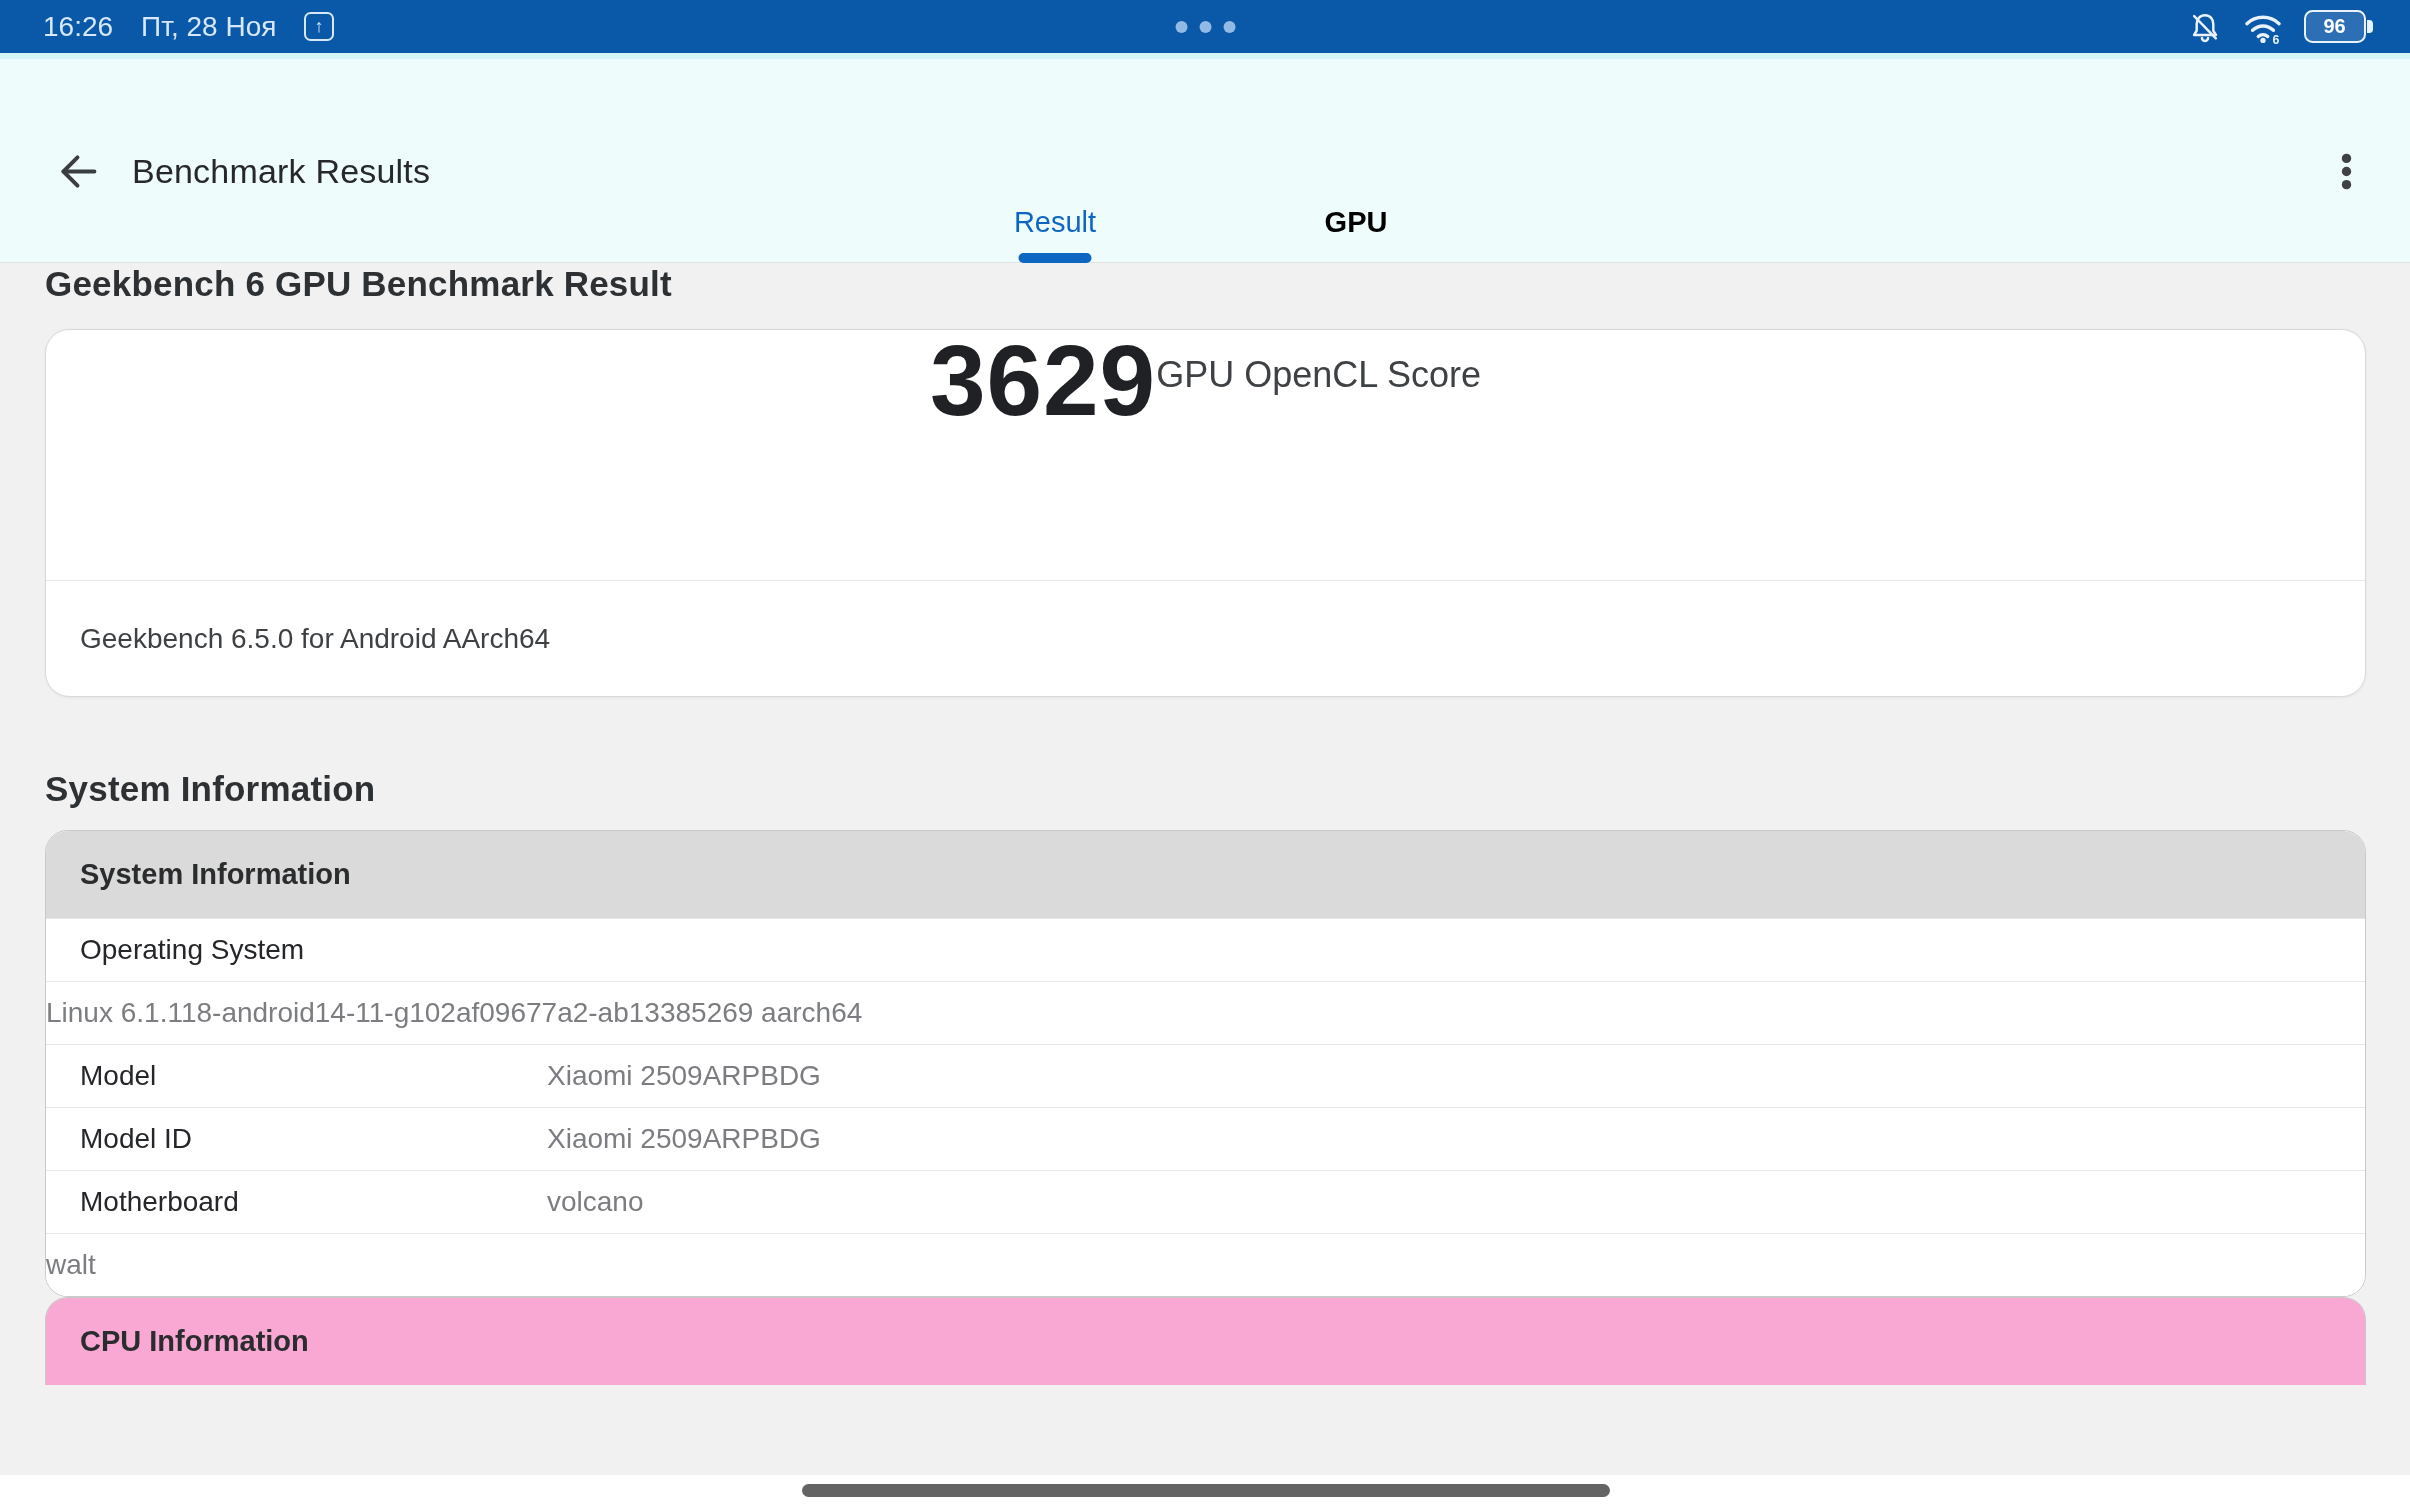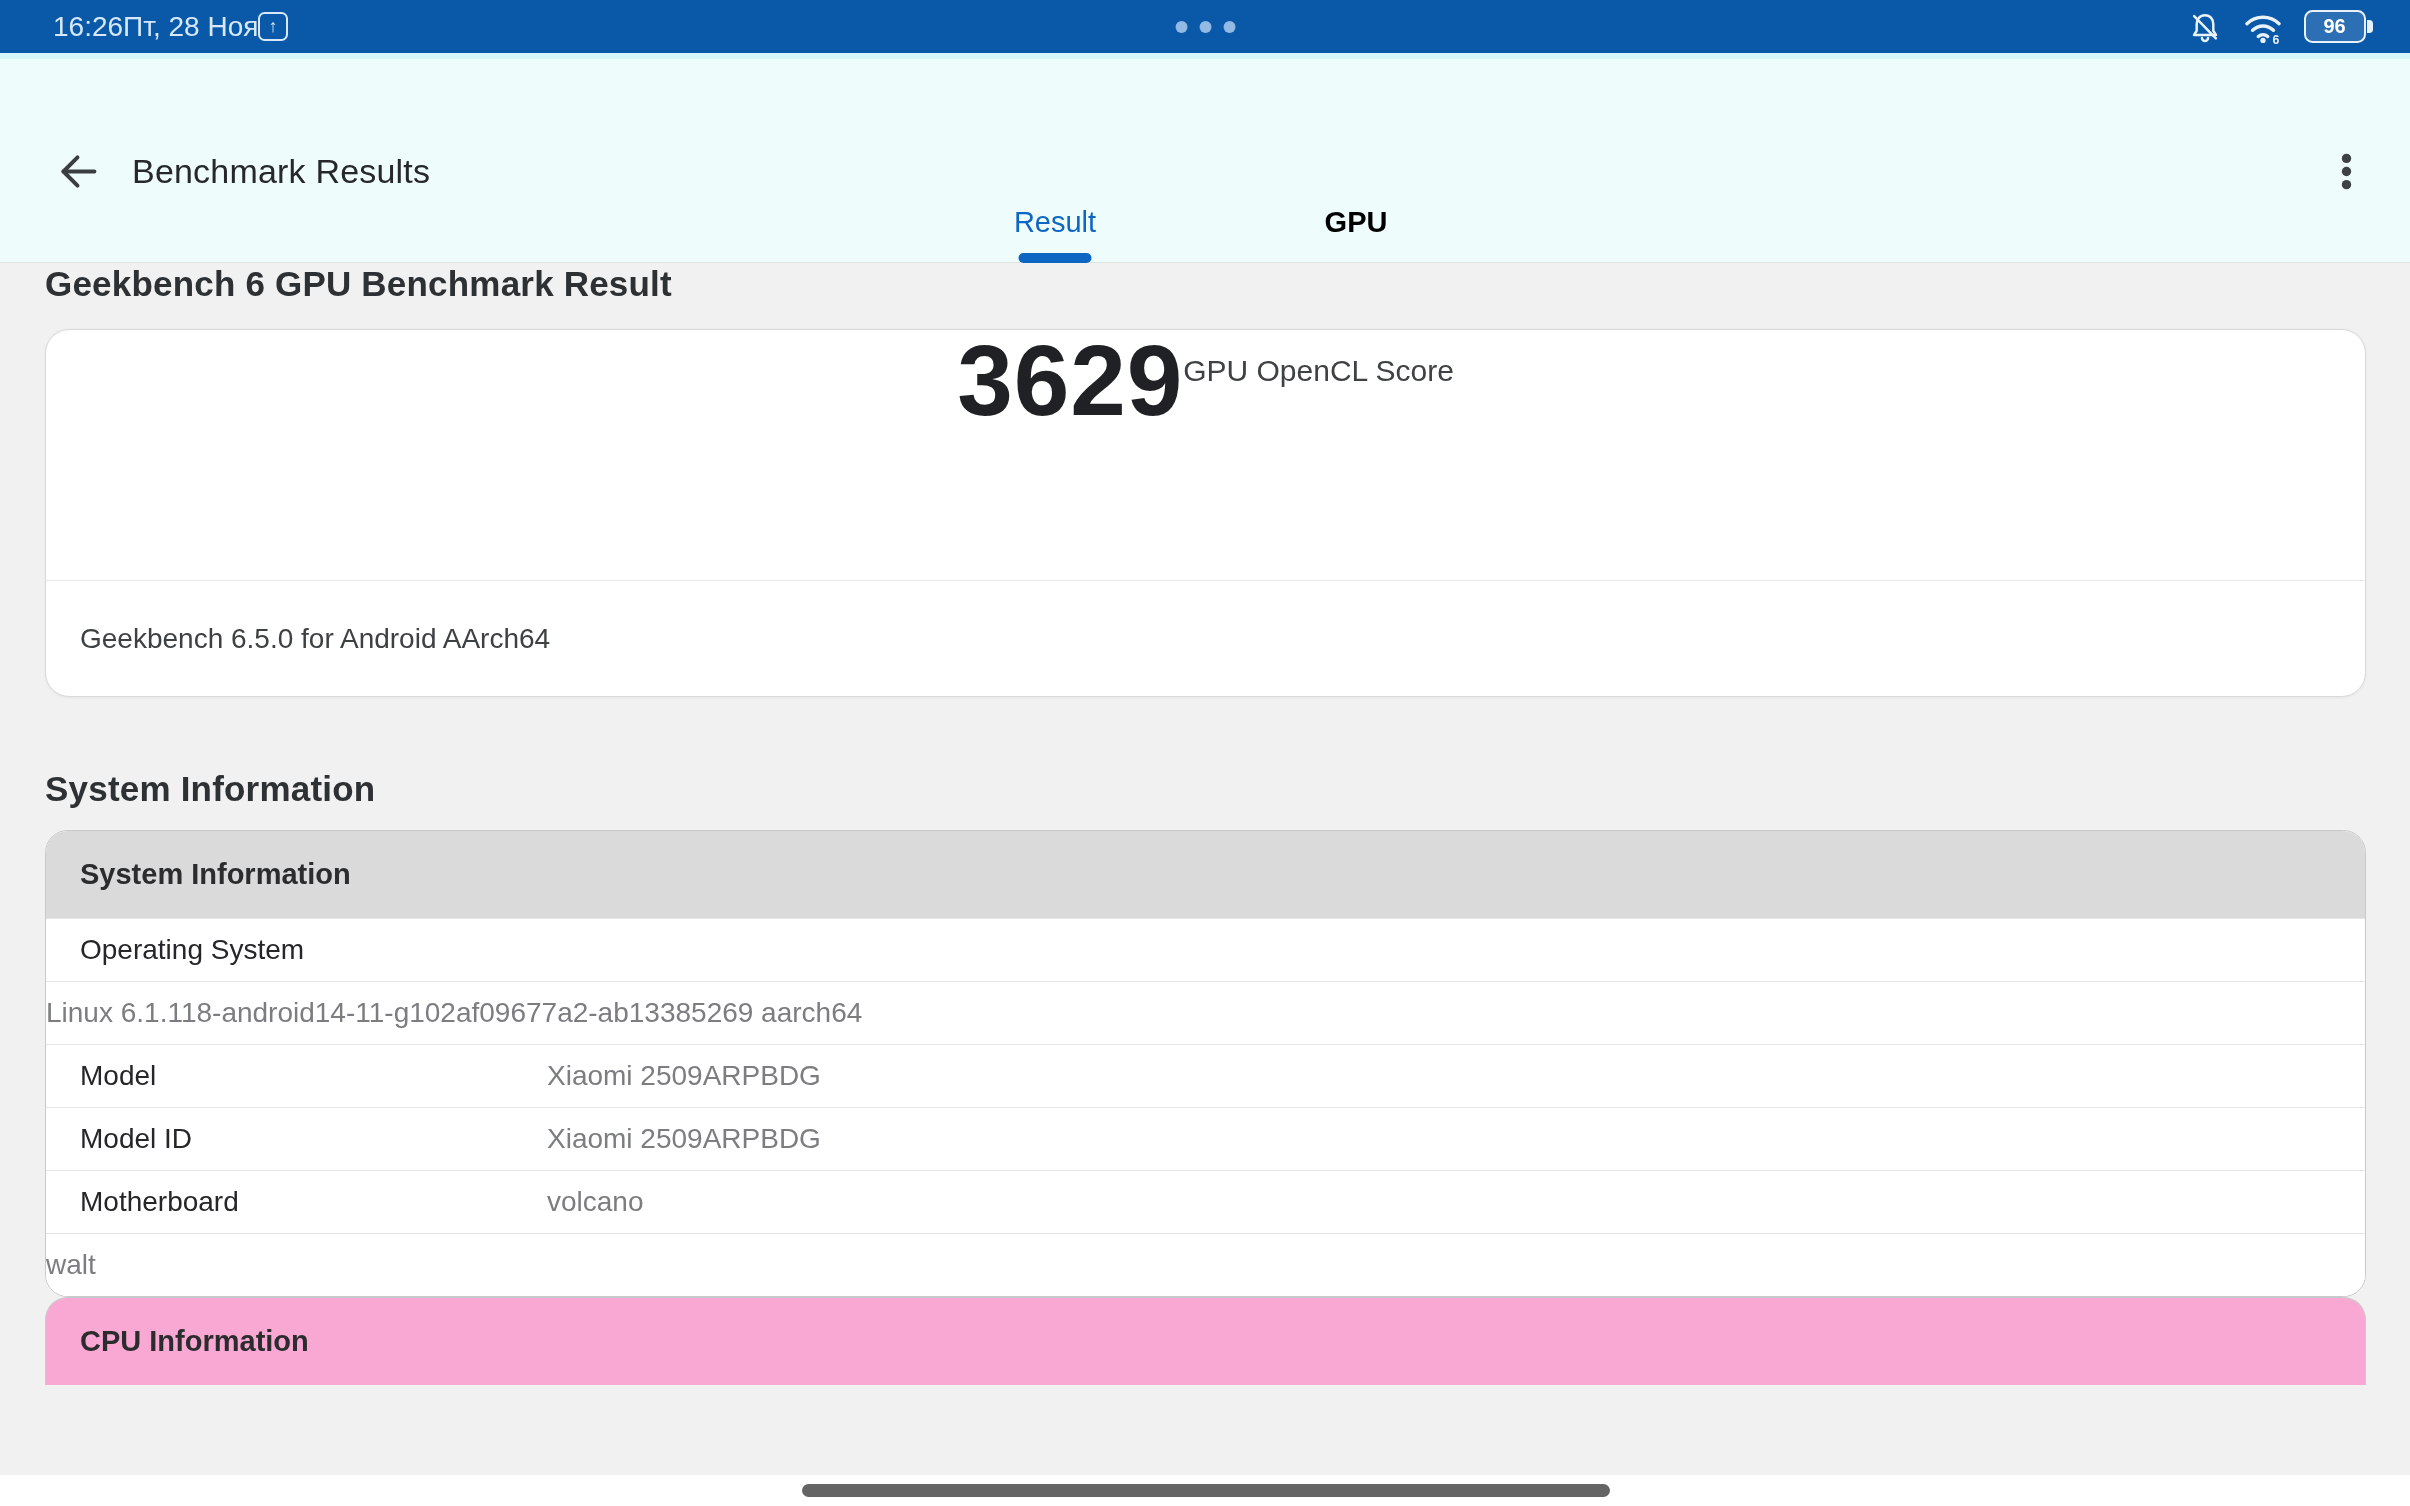--- a/index.html
+++ b/index.html
@@ -7,21 +7,21 @@
     width:2411px;height:1507px;overflow:hidden;position:relative;
     font-family:"Liberation Sans","DejaVu Sans",sans-serif;
     background:#f1f1f2;
   }
   
   .status-bar{
     position:absolute;top:0;left:0;width:2411px;height:53px;background:#0a58a8;
     display:flex;align-items:center;justify-content:space-between;
     color:#d6e8fa;font-size:28px;font-weight:500;
   }
-  .sb-left{display:flex;align-items:center;padding-left:43px;margin-left:10px;}
+  .sb-left{display:flex;align-items:center;gap:28px;padding-left:43px;}
   .sb-right{display:flex;align-items:center;gap:21px;padding-right:38px;}
   .sb-upload{
     width:25.4px;height:25.4px;border:2.8px solid #d6e8fa;border-radius:6.6px;
     display:flex;align-items:center;justify-content:center;
     font-size:18px;font-weight:700;color:#d6e8fa;line-height:1;
   }
   .sb-dots{
     position:absolute;left:50%;top:50%;transform:translate(-50%,-50%);
     display:flex;gap:12.2px;
   }
@@ -74,21 +74,21 @@
   .st-result{}
   .st-sysinfo{padding-top:72px;}
   .score-card{
     margin-top:24.5px;background:#ffffff;border:1.9px solid #d9d9d9;border-radius:24.5px;
     box-shadow:0 0.9px 2.8px rgba(0,0,0,0.05);overflow:hidden;
   }
   .score-block{
     height:250px;display:flex;flex-direction:row;align-items:flex-start;justify-content:center;
   }
   .score-value{font-size:100px;font-weight:600;color:#1f2124;line-height:1;letter-spacing:0.9px;}
-  .score-label{font-size:30px;color:#3f4245;margin-top:24.5px;}
+  .score-label{font-size:36px;color:#3f4245;margin-top:24.5px;}
   .card-divider{height:1.9px;background:#e9e9e9;}
   .card-footer{
     height:115px;display:flex;align-items:center;padding-left:34px;
     font-size:28px;color:#3e4144;
   }
   .info-table{
     margin-top:21px;background:#ffffff;border:1.9px solid #c9c9c9;border-radius:22.6px;overflow:hidden;
   }
   .thead{
     height:87px;background:#dadada;display:flex;align-items:center;padding-left:34px;

